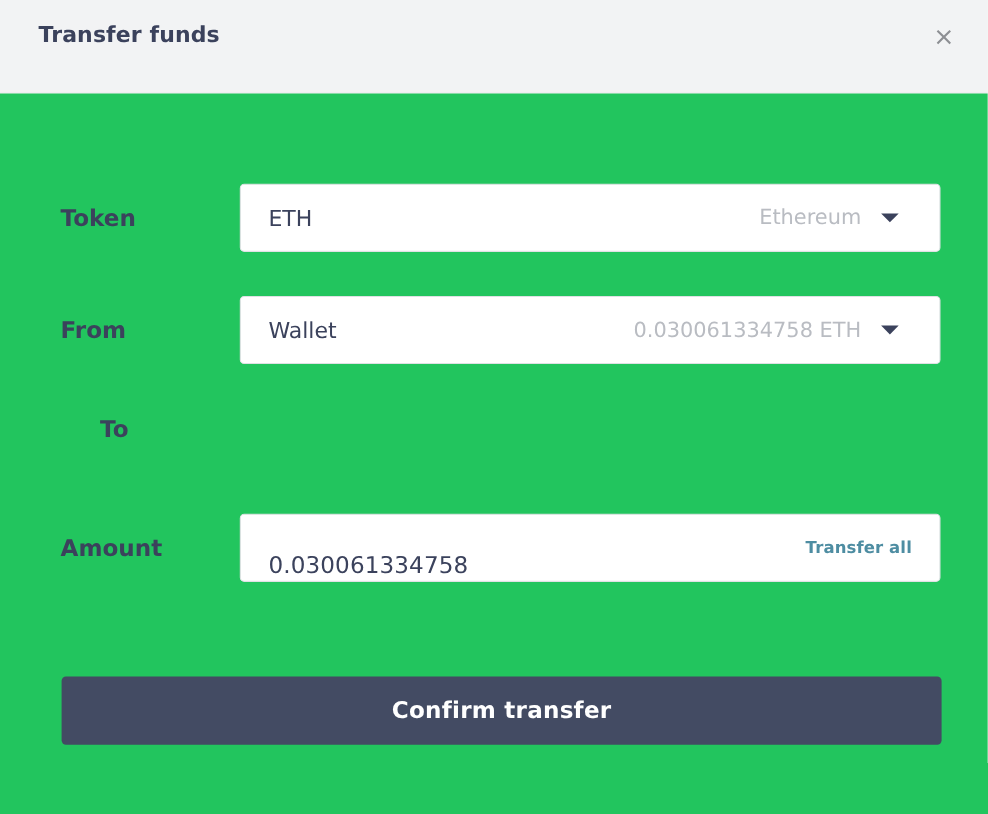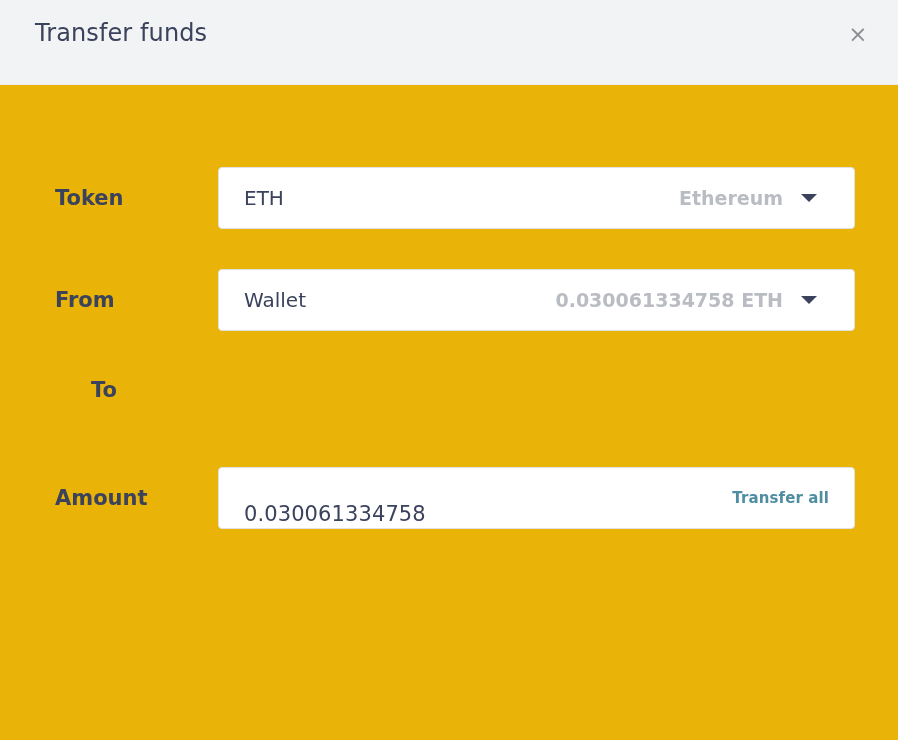--- a/index.html
+++ b/index.html
@@ -28,22 +28,22 @@
     position: relative;
     height: 85px;
     background: #f2f3f4;
     border-bottom: 1px solid #ebecee;
     box-sizing: border-box;
   }
   .modal-title {
     position: absolute;
     left: 35px;
     top: 19px;
-    font-size: 24px;
-    font-weight: 400;
+    font-size: 20px;
+    font-weight: 700;
     color: #3b425c;
     letter-spacing: 0.1px;
     white-space: nowrap;
   }
   .close-button {
     position: absolute;
     right: 24px;
     top: 18px;
     width: 32px;
     height: 32px;
@@ -58,21 +58,21 @@
     background: transparent;
     border: none;
     padding: 0;
     font-family: "DejaVu Sans", "Liberation Sans", sans-serif;
   }
 
   
   .modal-body {
     position: relative;
     padding: 0;
-    background: #eab308;
+    background: #22c55e;
     height: 655px;
   }
 
   
   .form-row {
     position: absolute;
     left: 0;
     width: 898px;
     height: 62px;
     display: flex;
@@ -112,21 +112,21 @@
   .field-value {
     font-size: 20px;
     color: #3b425c;
     white-space: nowrap;
     font-weight: 400;
   }
   .field-hint {
     font-size: 19px;
     color: #b9bcc2;
     white-space: nowrap;
-    font-weight: 700;
+    font-weight: 400;
     margin-left: auto;
     padding-right: 18px;
   }
 
   .caret-icon {
     width: 0;
     height: 0;
     border-left: 8px solid transparent;
     border-right: 8px solid transparent;
     border-top: 8px solid #3b425c;
@@ -215,15 +215,16 @@
     </div>
 
     <div class="form-row row-amount">
       <div class="field-label">Amount</div>
       <div class="field-box amount-box">
         <input class="amount-value" type="text" value="0.030061334758" style="">
         <span class="transfer-all-link">Transfer all</span>
       </div>
     </div>
 
+    <button class="confirm-button">Confirm transfer</button>
 
   </div>
 </div>
 
 </body></html>

